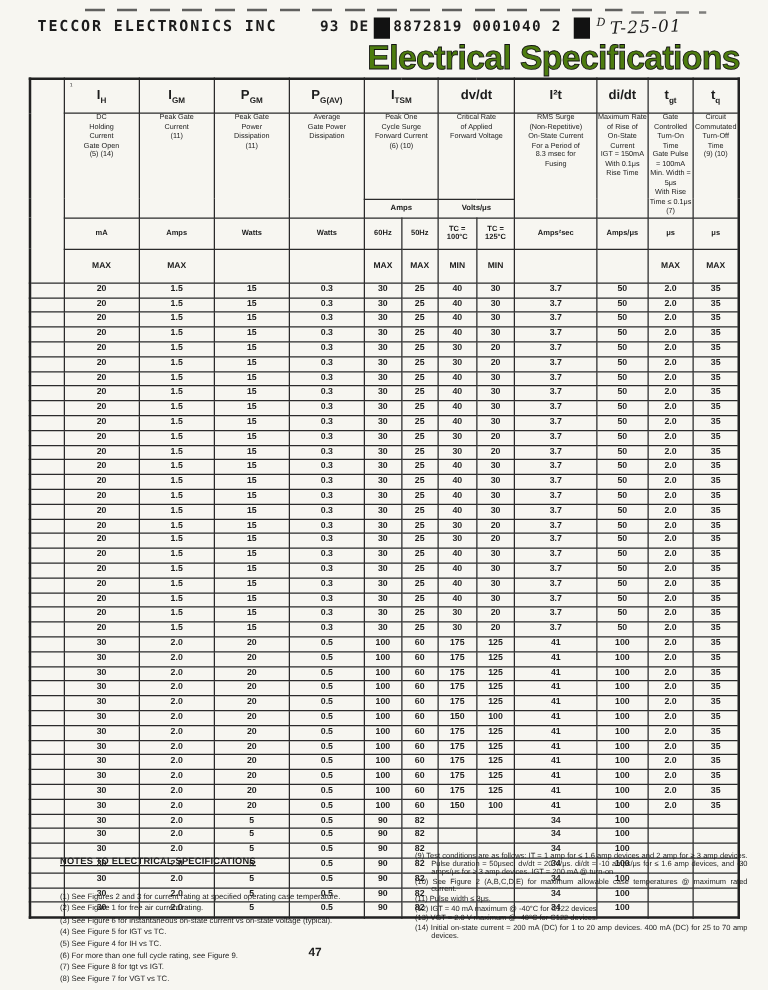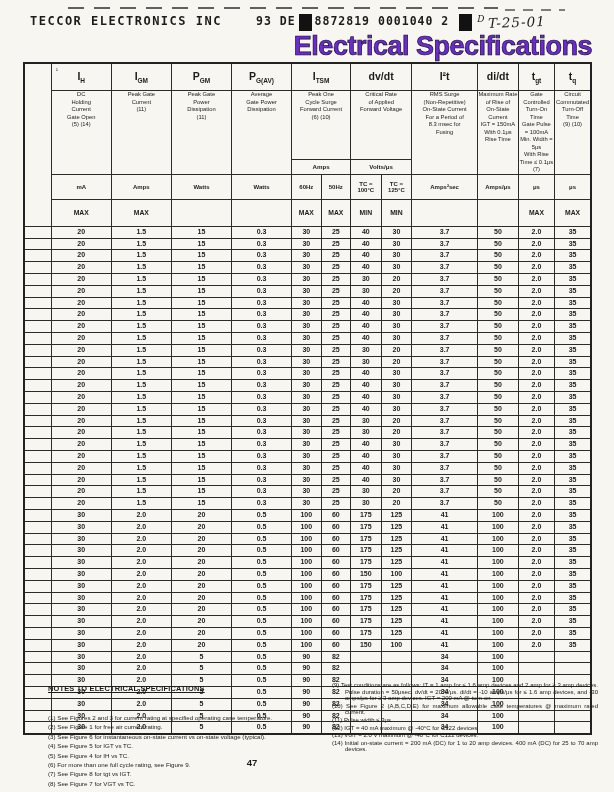--- a/index.html
+++ b/index.html
@@ -34,21 +34,21 @@
   }
   .blackbox{display:inline-block;width:13px;height:17px;background:#121212;margin:0 3px;}
   .hw-mark{font-family:"DejaVu Serif",serif;font-style:italic;font-size:9px;margin:0 3px 0 2px;}
   .handwritten{
     font-family:"DejaVu Serif",serif;font-style:italic;
     font-size:13.5px;transform:rotate(-2deg);letter-spacing:1px;
   }
   .page-title{
     position:absolute;top:31px;right:22px;
     font-size:27px;font-weight:bold;letter-spacing:-0.5px;
-    -webkit-text-stroke:0.7px #111;color:#6d28d9;
+    -webkit-text-stroke:0.7px #111;color:#4d7c0f;
   }
   
   .spec-table{
     position:absolute;top:62px;left:23px;width:569px;
     border-collapse:collapse;table-layout:fixed;
   }
   .spec-table th,.spec-table td{
     border:1px solid #2b2b2b;padding:0;text-align:center;
     overflow:hidden;
   }

